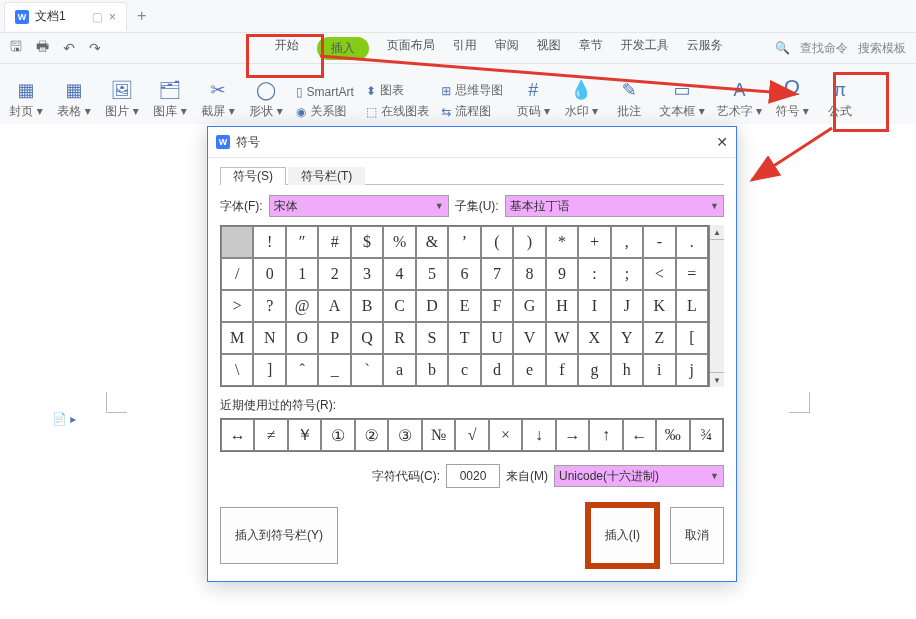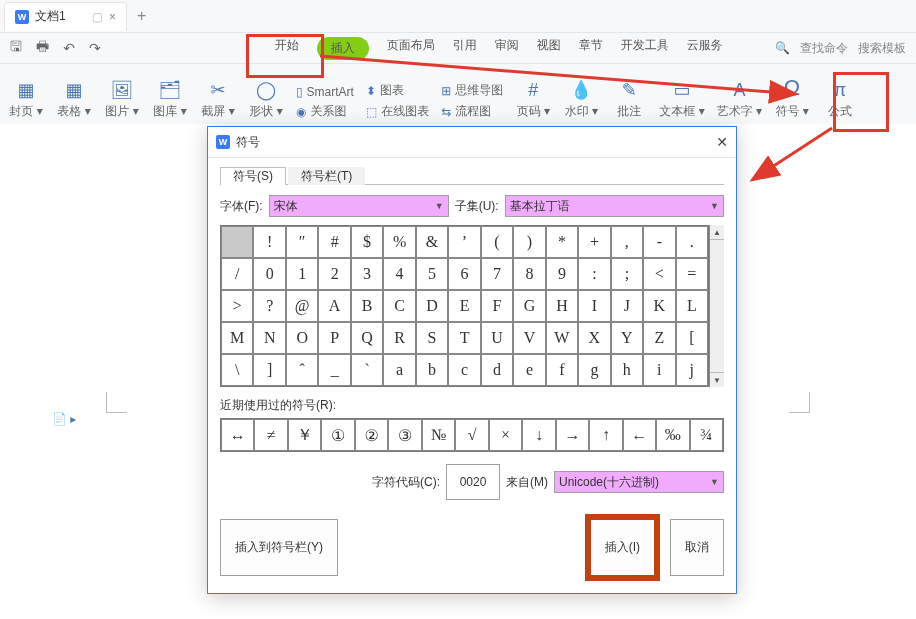--- a/index.html
+++ b/index.html
@@ -44,21 +44,21 @@
 .scell{flex:1;border:1px solid #888;height:30px;display:flex;align-items:center;justify-content:center;font-family:"SimSun","Times New Roman",serif;font-size:16px;color:#333;min-width:0}
 .srow:first-child .scell:first-child{background:#c9c9c9}
 .scroll{width:14px;border-left:1px solid #888;background:#efefef;display:flex;flex-direction:column}
 .scroll-strip{flex:1;display:flex;flex-direction:column}
 .scroll .arw{height:14px;display:flex;align-items:center;justify-content:center;font-size:8px;color:#555;border-top:1px solid #bbb}
 .scroll .arw:first-child{border-top:none;border-bottom:1px solid #bbb}
 .recent-lbl{margin-top:10px}
 .recent{display:flex;border:1px solid #777;margin-top:4px}
 .recent .scell{height:30px}
 .coderow{display:flex;align-items:center;gap:6px;margin-top:12px;justify-content:flex-end}
-.txt{border:1px solid #a0a0a0;padding:10px 6px;width:40px;text-align:center;background:#fff}
+.txt{border:1px solid #a0a0a0;padding:4px 6px;width:40px;text-align:center;background:#fff}
 .btnrow{display:flex;align-items:center;margin-top:14px}
 .btn{border:1px solid #a0a0a0;background:#fdfdfd;padding:19px 14px;cursor:pointer}
 .btn.primary{border:6px solid #c2410c}
 .spacer{flex:1}
 .gridwrap{display:flex}
 .gridcol{flex:1}
 
 svg.overlay{position:absolute;left:0;top:0;pointer-events:none}
 </style>
 </head>

